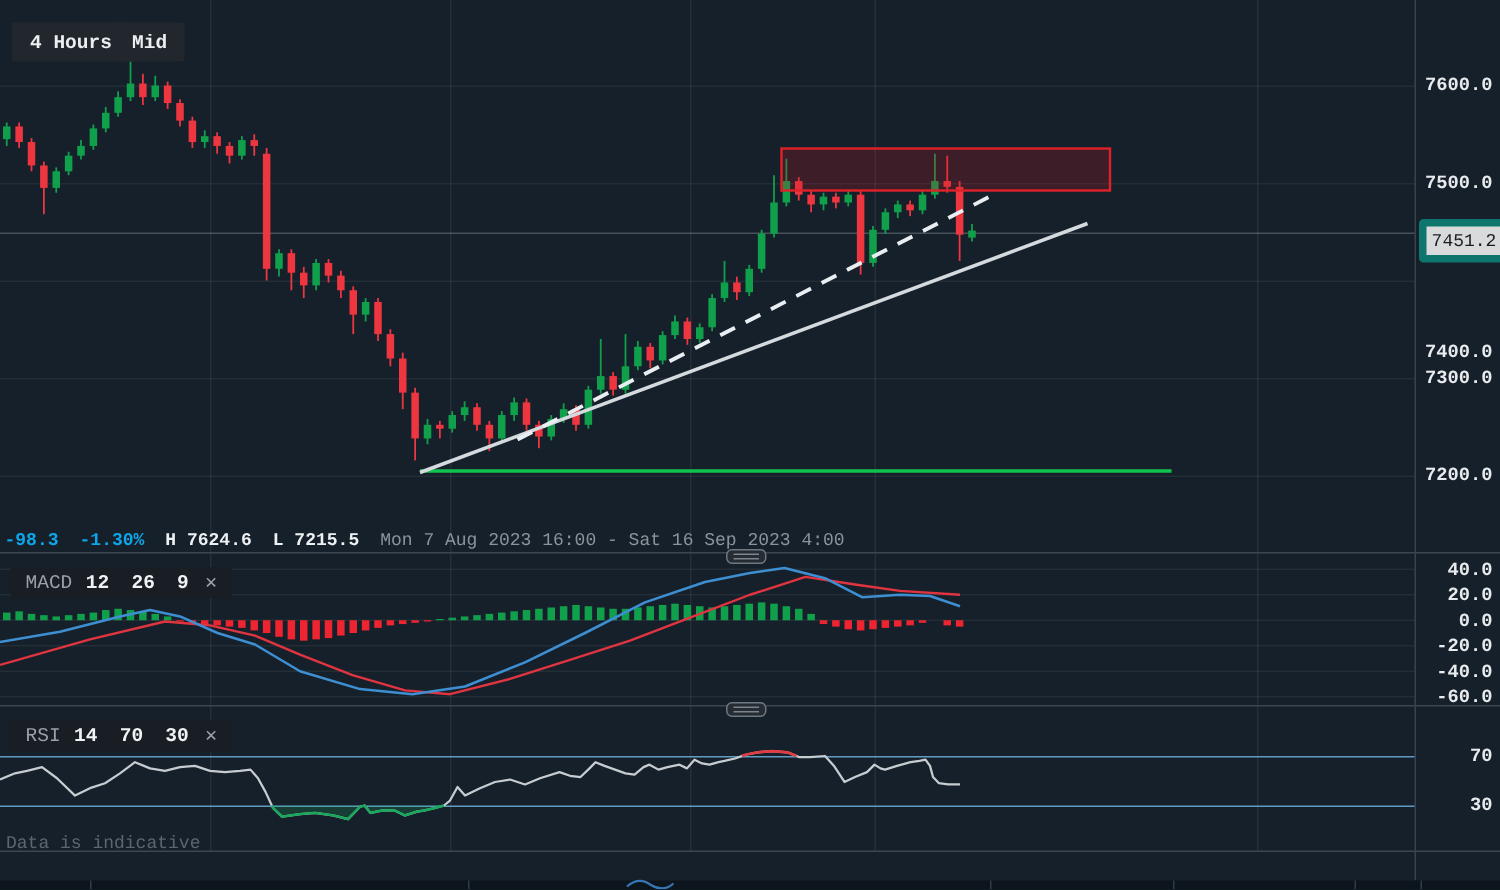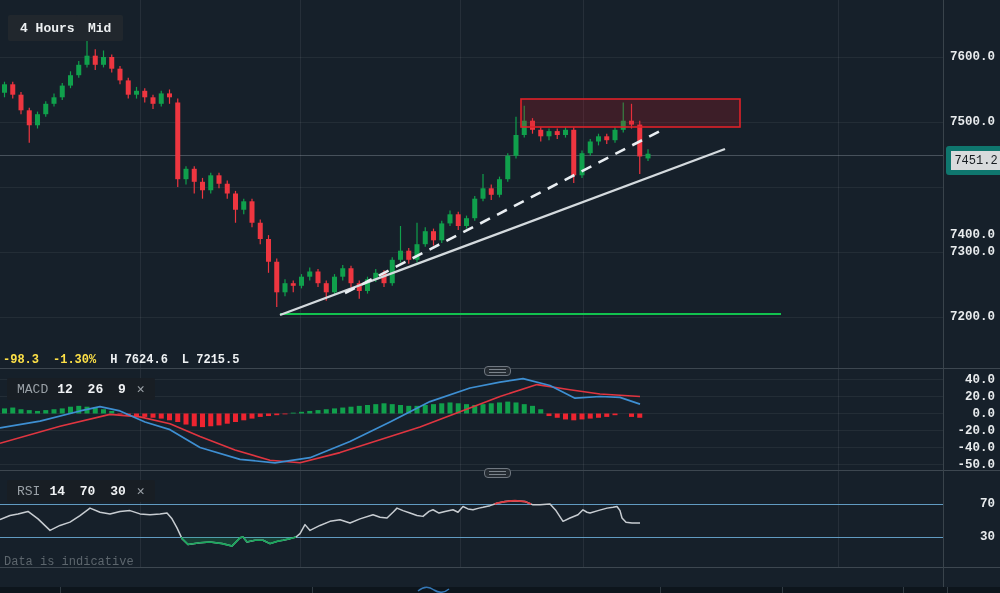--- a/index.html
+++ b/index.html
@@ -3,21 +3,21 @@
 <meta charset="utf-8">
 <style>
   html,body{margin:0;padding:0;background:#10181f;}
   #root{position:relative;width:1000px;height:593px;background:#16202a;overflow:hidden;
         font-family:Liberation Mono, monospace;padding-left:38px;-webkit-font-smoothing:antialiased;}
   svg{position:absolute;left:0;top:0;}
   .tf-btn{position:absolute;top:15px;height:26px;display:flex;align-items:center;padding:0 12px;
           background:#21272d;color:#eceff1;font-size:13px;font-weight:700;border-radius:2px;cursor:pointer;}
   .status-bar{position:absolute;left:3px;top:353px;display:flex;gap:14px;align-items:baseline;
               font-size:12px;white-space:nowrap;}
-  .st-red{color:#fde047;font-weight:700;}
+  .st-red{color:#0ea5e9;font-weight:700;}
   .st-white{color:#eef1f3;font-weight:700;}
   .st-gray{color:#8b949b;font-weight:400;}
   .ind-box{position:absolute;left:7px;display:flex;gap:9px;align-items:center;
            background:rgba(25,30,36,0.96);padding:3px 10px;border-radius:2px;font-size:13px;}
   .ind-title{color:#9aa1a7;}
   .ind-params{color:#f0f2f4;font-weight:700;word-spacing:7px;}
   .ind-close{color:#9aa1a7;font-weight:700;cursor:pointer;margin-left:2px;}
   .ax-label{position:absolute;right:5px;transform:translateY(-50%);color:#e8ebed;
             font-size:12.5px;font-weight:700;white-space:nowrap;}
   .price-badge{position:absolute;left:946px;width:50px;height:19px;top:146px;background:#d8dadc;
@@ -318,20 +318,21 @@
   </div>
   <div class="tf-btn" style="left:76px;">
     <span>Mid</span>
   </div>
 
   <div class="status-bar">
     <span class="st-red">-98.3</span>
     <span class="st-red">-1.30%</span>
     <span class="st-white">H 7624.6</span>
     <span class="st-white">L 7215.5</span>
+    <span class="st-gray">Mon 7 Aug 2023 16:00 - Sat 16 Sep 2023 4:00</span>
   </div>
 
   <div class="ind-box" style="top:378px;">
     <span class="ind-title">MACD</span>
     <span class="ind-params">12 26 9</span>
     <span class="ind-close">✕</span>
   </div>
 
   <div class="ind-box" style="top:480px;">
     <span class="ind-title">RSI</span>
@@ -352,21 +353,21 @@
       <span class="ax-label" style="top: 57px;">7600.0</span>
       <span class="ax-label" style="top: 122px;">7500.0</span>
       <span class="ax-label" style="top: 187px; margin-top: 48px;">7400.0</span>
       <span class="ax-label" style="top: 252px;">7300.0</span>
       <span class="ax-label" style="top: 317px;">7200.0</span>
       <span class="ax-label" style="top: 379.5px;">40.0</span>
       <span class="ax-label" style="top: 396.5px; margin-left: 31px;">20.0</span>
       <span class="ax-label" style="top: 413.5px;">0.0</span>
       <span class="ax-label" style="top: 430.5px;">-20.0</span>
       <span class="ax-label" style="top: 447.5px;">-40.0</span>
-      <span class="ax-label" style="top: 464.5px;">-50.0</span>
+      <span class="ax-label" style="top: 464.5px;">-60.0</span>
       <span class="ax-label" style="top: 504px;">70</span>
       <span class="ax-label" style="top: 537px;">30</span>
     </div>
 
   <div class="price-badge">7451.2</div>
 
   <div class="footnote">Data is indicative</div>
 
   <div id="time-axis" style="position:absolute;left:0;top:568px;width:1000px;height:25px;"></div>
 </div>

